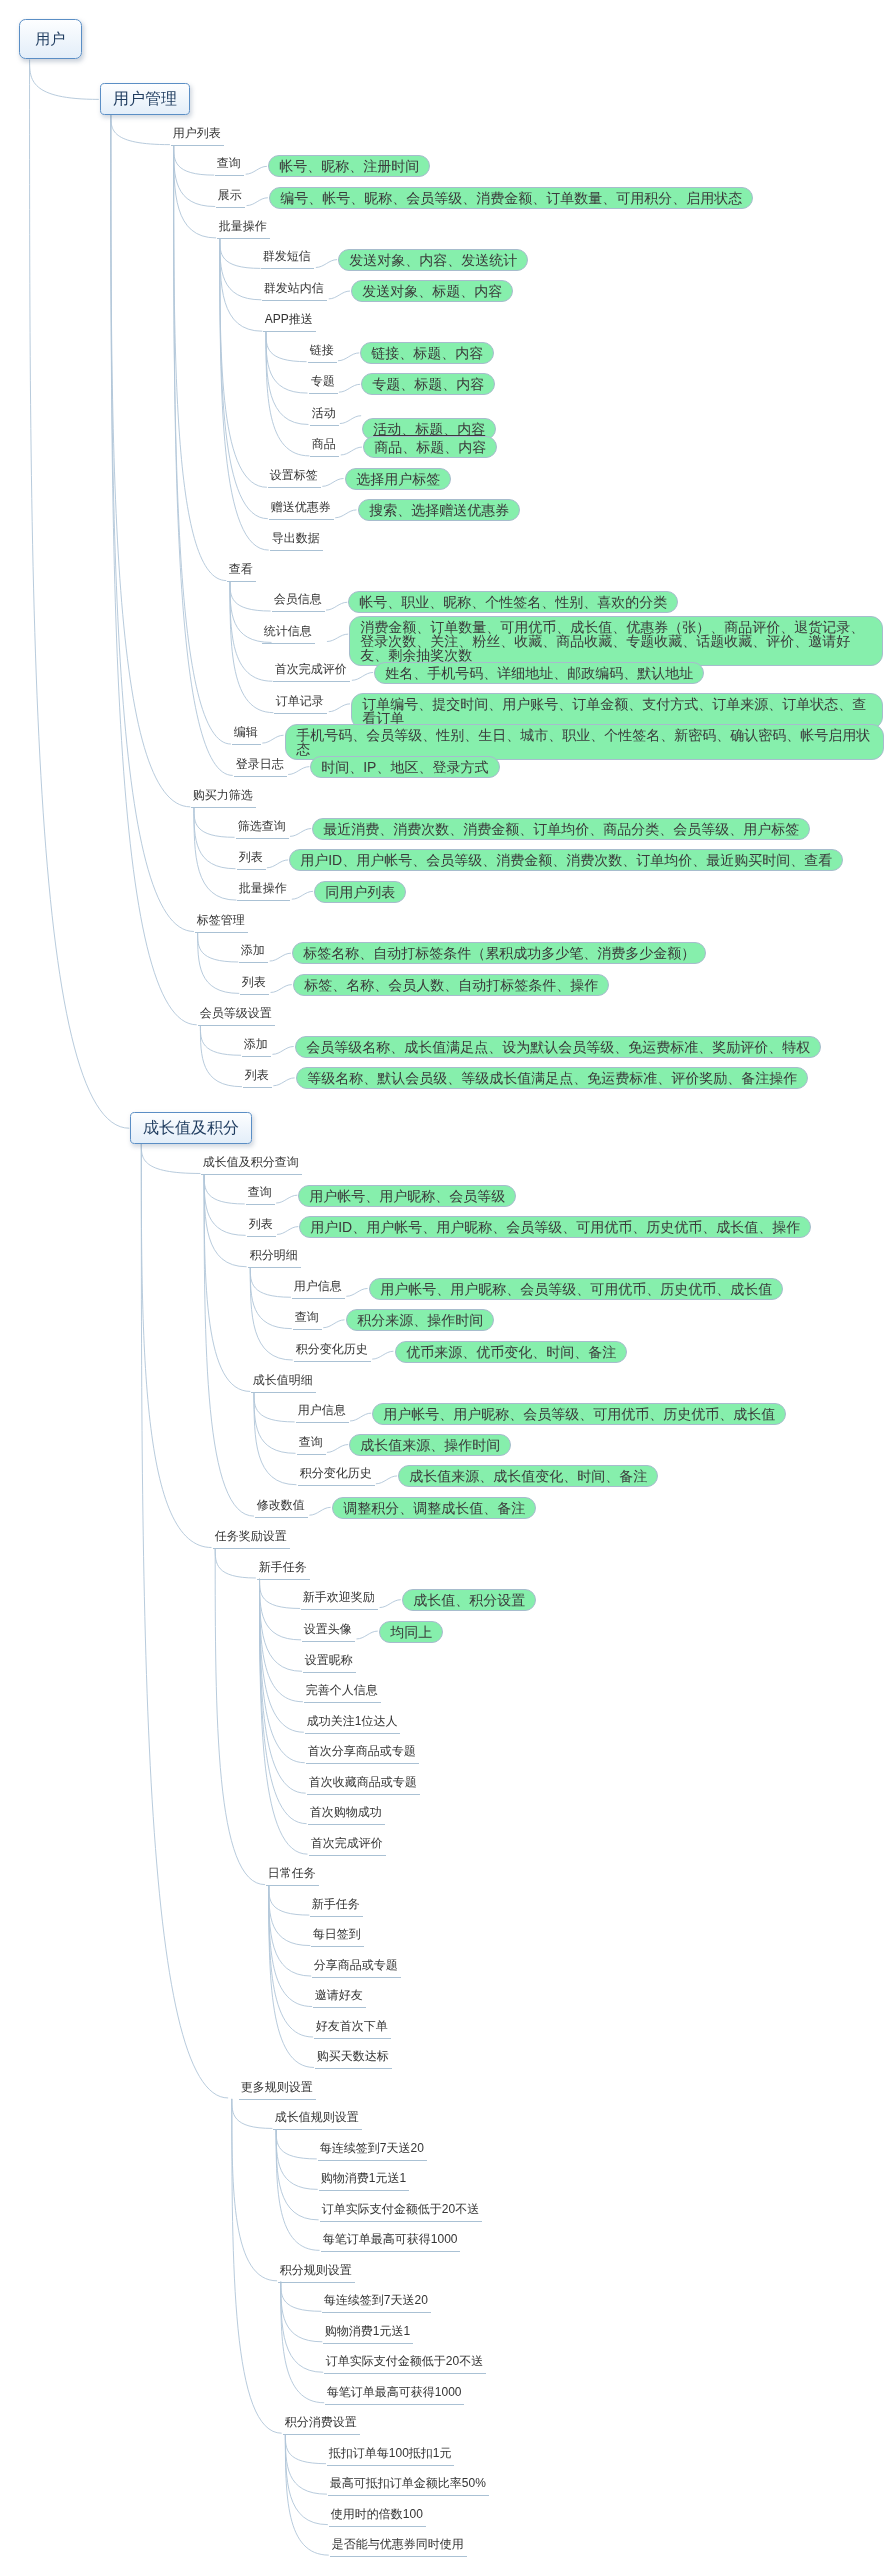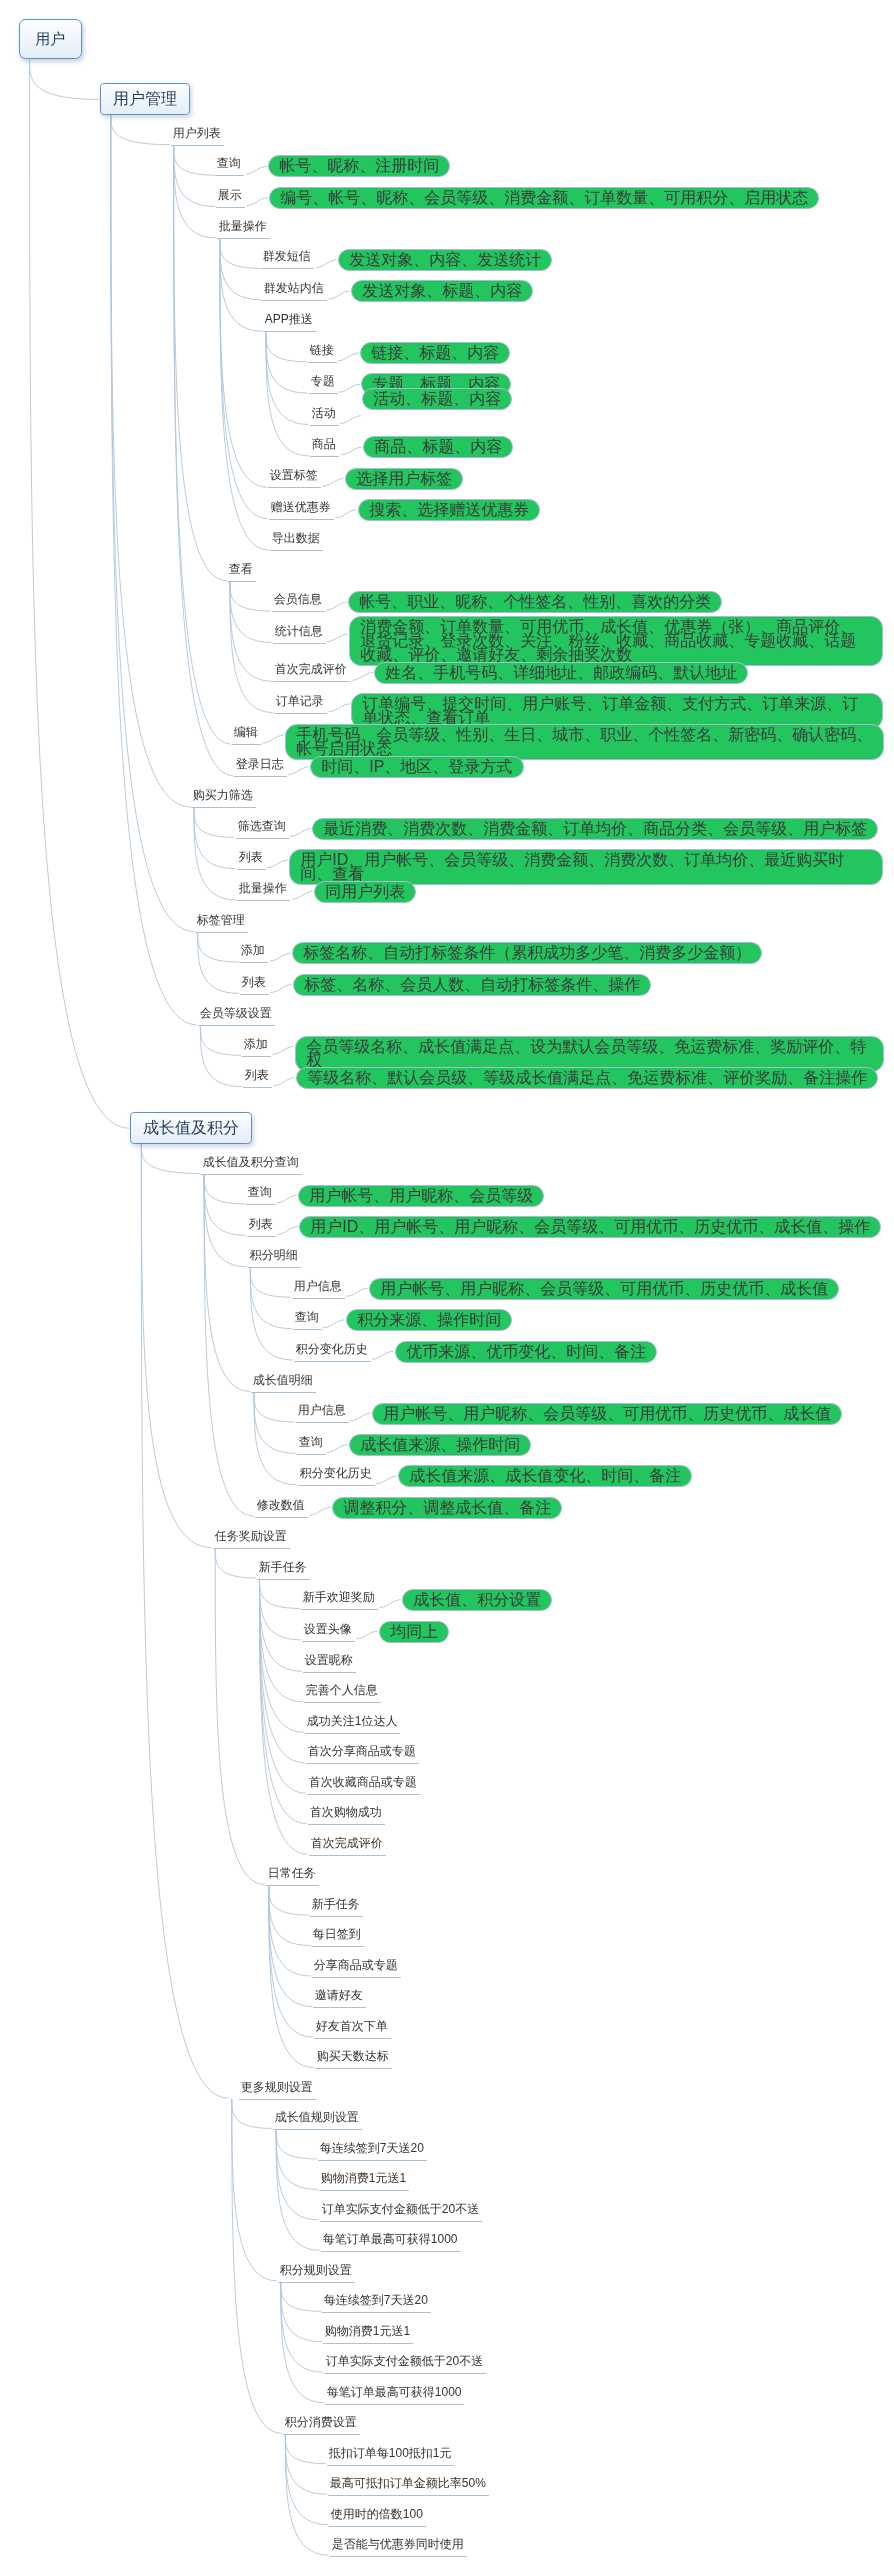--- a/index.html
+++ b/index.html
@@ -44,26 +44,26 @@
     line-height: 16.6px;
     padding: 6.5px 12px;
     border: 0.9px solid var(--box-border, #5a8ec5);
     border-radius: 4.6px;
     background: linear-gradient(180deg, var(--box-top, #fdfeff), var(--box-bottom, #e3eef9));
     box-shadow: 1.8px 2.8px 4.6px rgba(110,130,155,0.3);
     color: #1f3c5f;
   }
   .capsule {
     position: absolute;
-    font-size: 16px;
+    font-size: 14px;
     line-height: 14px;
     padding: 2.8px 10.2px;
     border: 0.9px solid var(--capsule-border, #a7bccd);
     border-radius: 12px;
-    background: #22c55e;
+    background: #86efac;
     color: #3a3a3a;
     z-index: 2;
   }
 </style>
 </head>
 <body>
 
 <div id="mindmap-canvas">
   <svg id="connector-svg" width="894" height="2576" viewBox="0 0 968 2788" aria-hidden="true">
       <path d="M 266 188 C 275 188, 280 179.5, 289 179.5" fill="none" stroke="#b2c7d9" stroke-width="1"></path>
@@ -191,32 +191,32 @@
     <div class="node line" style="left: 261px; top: 249px;">群发短信</div>
     <div class="capsule" style="left: 338px; max-width: 545px; white-space: normal; top: 249px;">发送对象、内容、发送统计</div>
     <div class="node line" style="left: 262px; top: 281px;">群发站内信</div>
     <div class="capsule" style="left: 351px; max-width: 532px; white-space: normal; top: 280px;">发送对象、标题、内容</div>
     <div class="node line" style="left: 263px; top: 312px;">APP推送</div>
     <div class="node line" style="left: 308px; top: 343px;">链接</div>
     <div class="capsule" style="left: 360px; max-width: 523px; white-space: normal; top: 342px;">链接、标题、内容</div>
     <div class="node line" style="left: 309px; top: 374px;">专题</div>
     <div class="capsule" style="left: 361px; max-width: 522px; white-space: normal; top: 373px;">专题、标题、内容</div>
     <div class="node line" style="left: 310px; top: 406px;">活动</div>
-    <div class="capsule" style="left: 362px; max-width: 521px; white-space: normal; top: 388px;">活动、标题、内容</div>
+    <div class="capsule" style="left: 362px; max-width: 521px; white-space: normal; top: 418px; text-decoration: underline;">活动、标题、内容</div>
     <div class="node line" style="left: 310px; top: 437px;">商品</div>
     <div class="capsule" style="left: 363px; max-width: 520px; white-space: normal; top: 436px;">商品、标题、内容</div>
     <div class="node line" style="left: 268px; top: 468px;">设置标签</div>
     <div class="capsule" style="left: 345px; max-width: 539px; white-space: normal; top: 468px;">选择用户标签</div>
     <div class="node line" style="left: 269px; top: 500px;">赠送优惠券</div>
     <div class="capsule" style="left: 358px; max-width: 526px; white-space: normal; top: 499px;">搜索、选择赠送优惠券</div>
     <div class="node line" style="left: 270px; top: 531px;">导出数据</div>
     <div class="node line" style="left: 227px; top: 562px;">查看</div>
     <div class="node line" style="left: 272px; top: 592px;">会员信息</div>
     <div class="capsule" style="left: 348px; max-width: 535px; white-space: normal; top: 591px;">帐号、职业、昵称、个性签名、性别、喜欢的分类</div>
-    <div class="node line" style="left: 273px; top: 624px; text-align: right;">统计信息</div>
+    <div class="node line" style="left: 262px; top: 624px; text-align: right;">统计信息</div>
     <div class="capsule" style="left: 349px; max-width: 534px; white-space: normal; top: 616px;">消费金额、订单数量、可用优币、成长值、优惠券（张）、商品评价、退货记录、登录次数、关注、粉丝、收藏、商品收藏、专题收藏、话题收藏、评价、邀请好友、剩余抽奖次数</div>
     <div class="node line" style="left: 273px; top: 662px;">首次完成评价</div>
     <div class="capsule" style="left: 374px; max-width: 509px; white-space: normal; top: 662px;">姓名、手机号码、详细地址、邮政编码、默认地址</div>
     <div class="node line" style="left: 274px; top: 694px;">订单记录</div>
     <div class="capsule" style="left: 351px; max-width: 532px; white-space: normal; top: 693px;">订单编号、提交时间、用户账号、订单金额、支付方式、订单来源、订单状态、查看订单</div>
     <div class="node line" style="left: 232px; top: 725px;">编辑</div>
     <div class="capsule" style="left: 285px; max-width: 599px; white-space: normal; top: 724px;">手机号码、会员等级、性别、生日、城市、职业、个性签名、新密码、确认密码、帐号启用状态</div>
     <div class="node line" style="left: 234px; top: 757px;">登录日志</div>
     <div class="capsule" style="left: 310px; max-width: 573px; white-space: normal; top: 756px;">时间、IP、地区、登录方式</div>
     <div class="node line" style="left: 191px; top: 788px;">购买力筛选</div>

